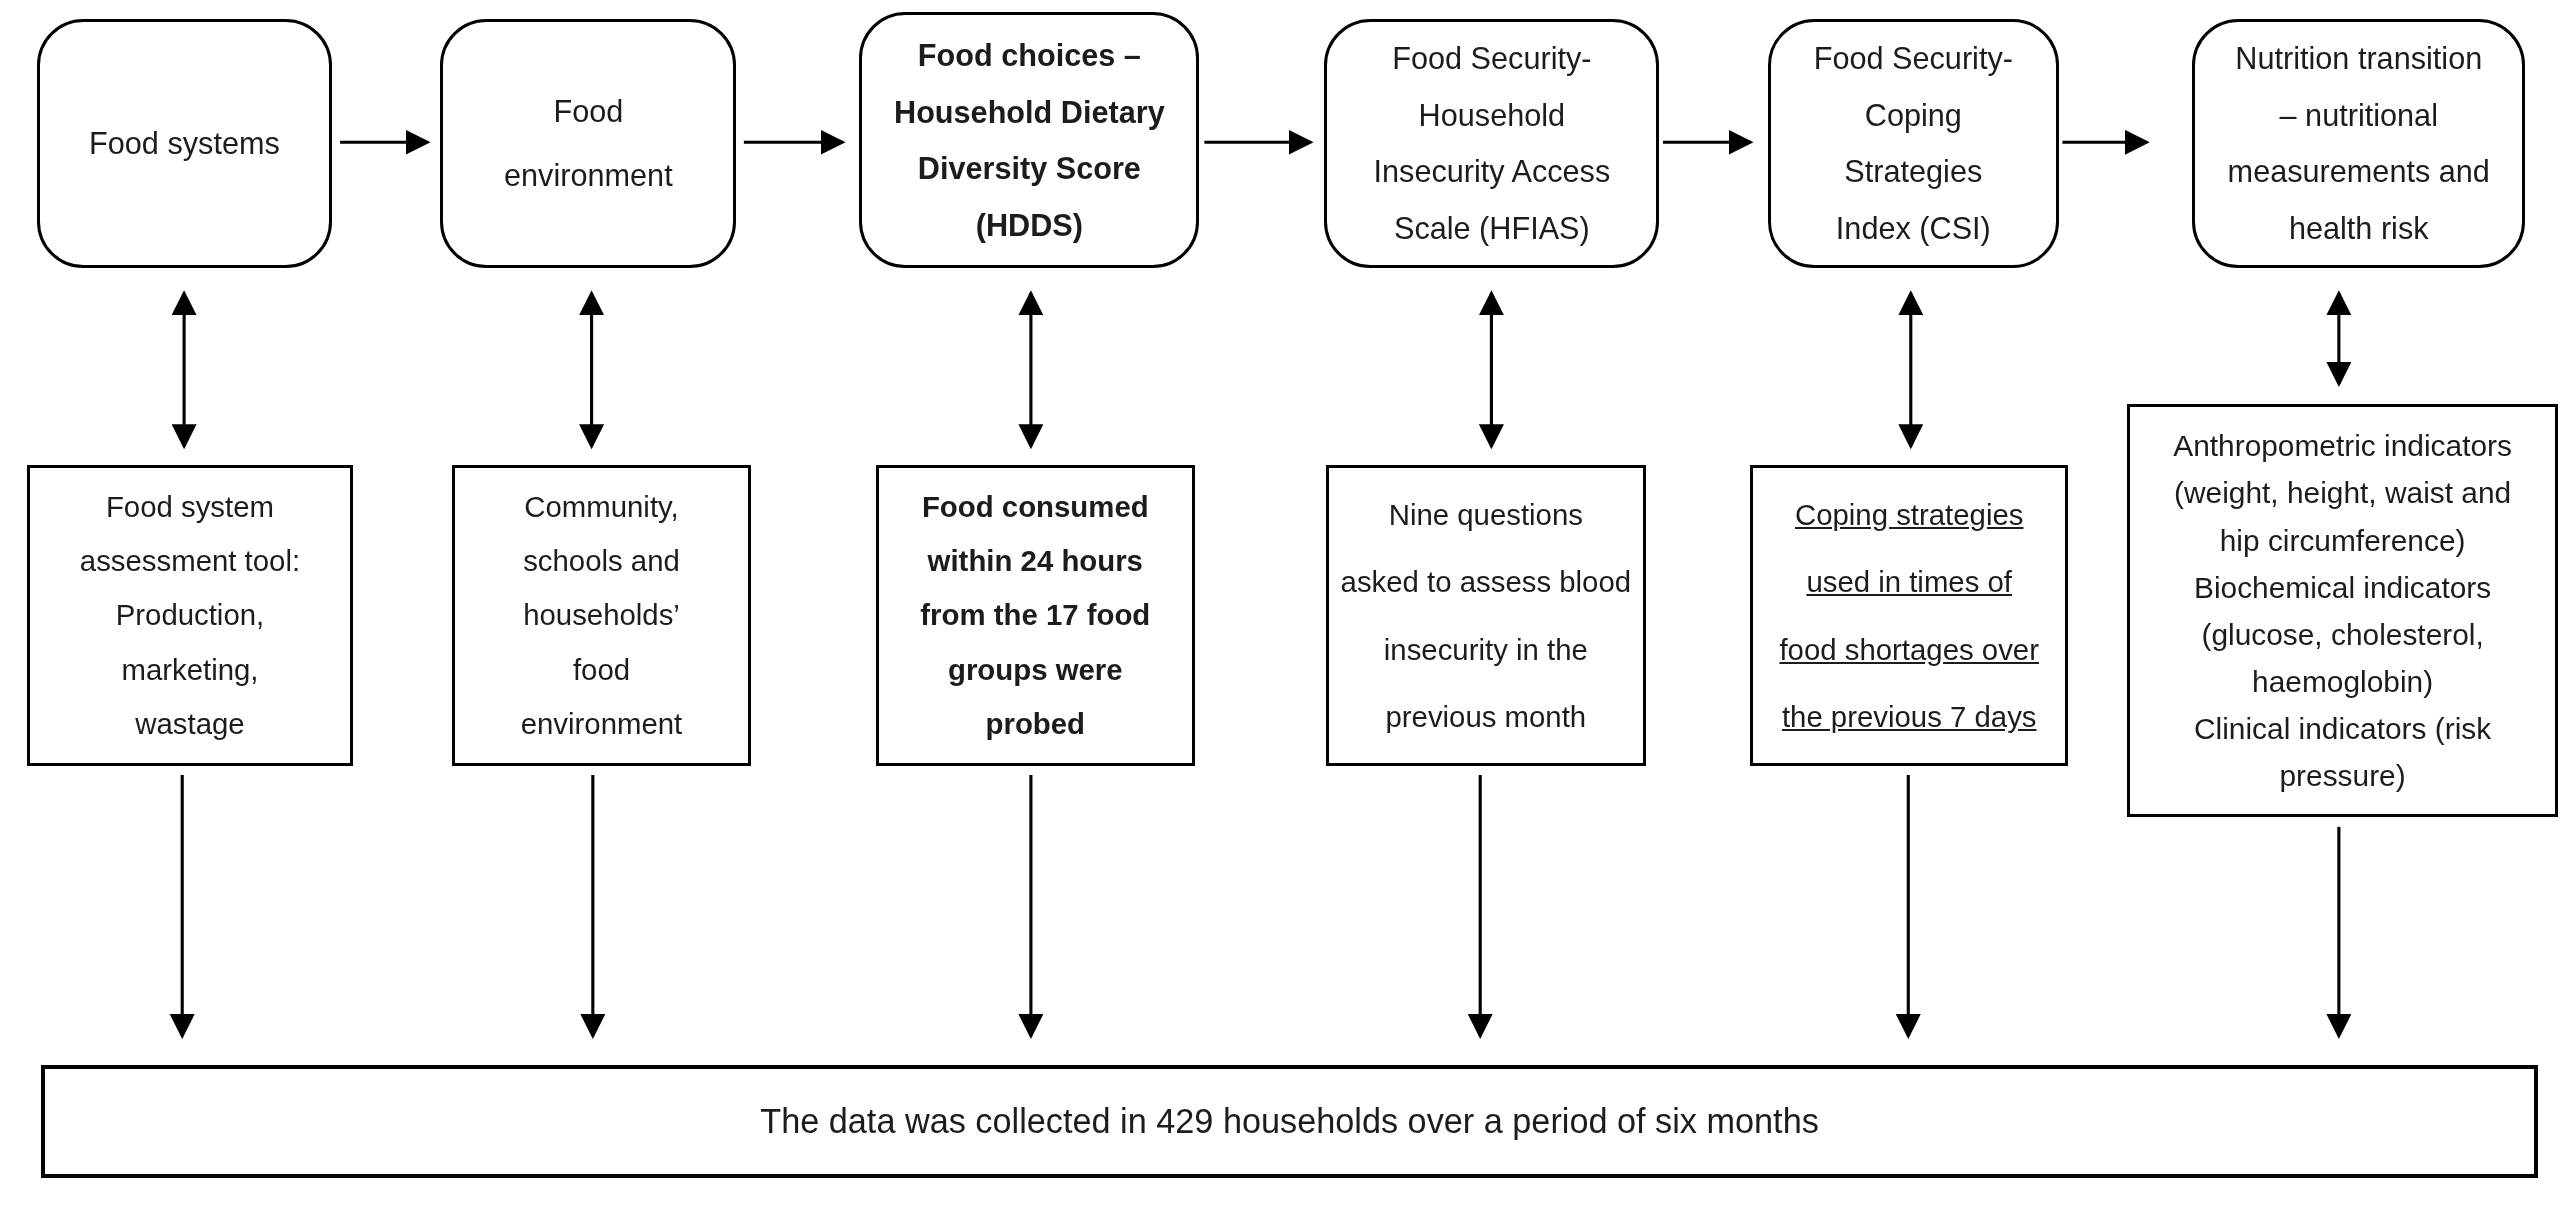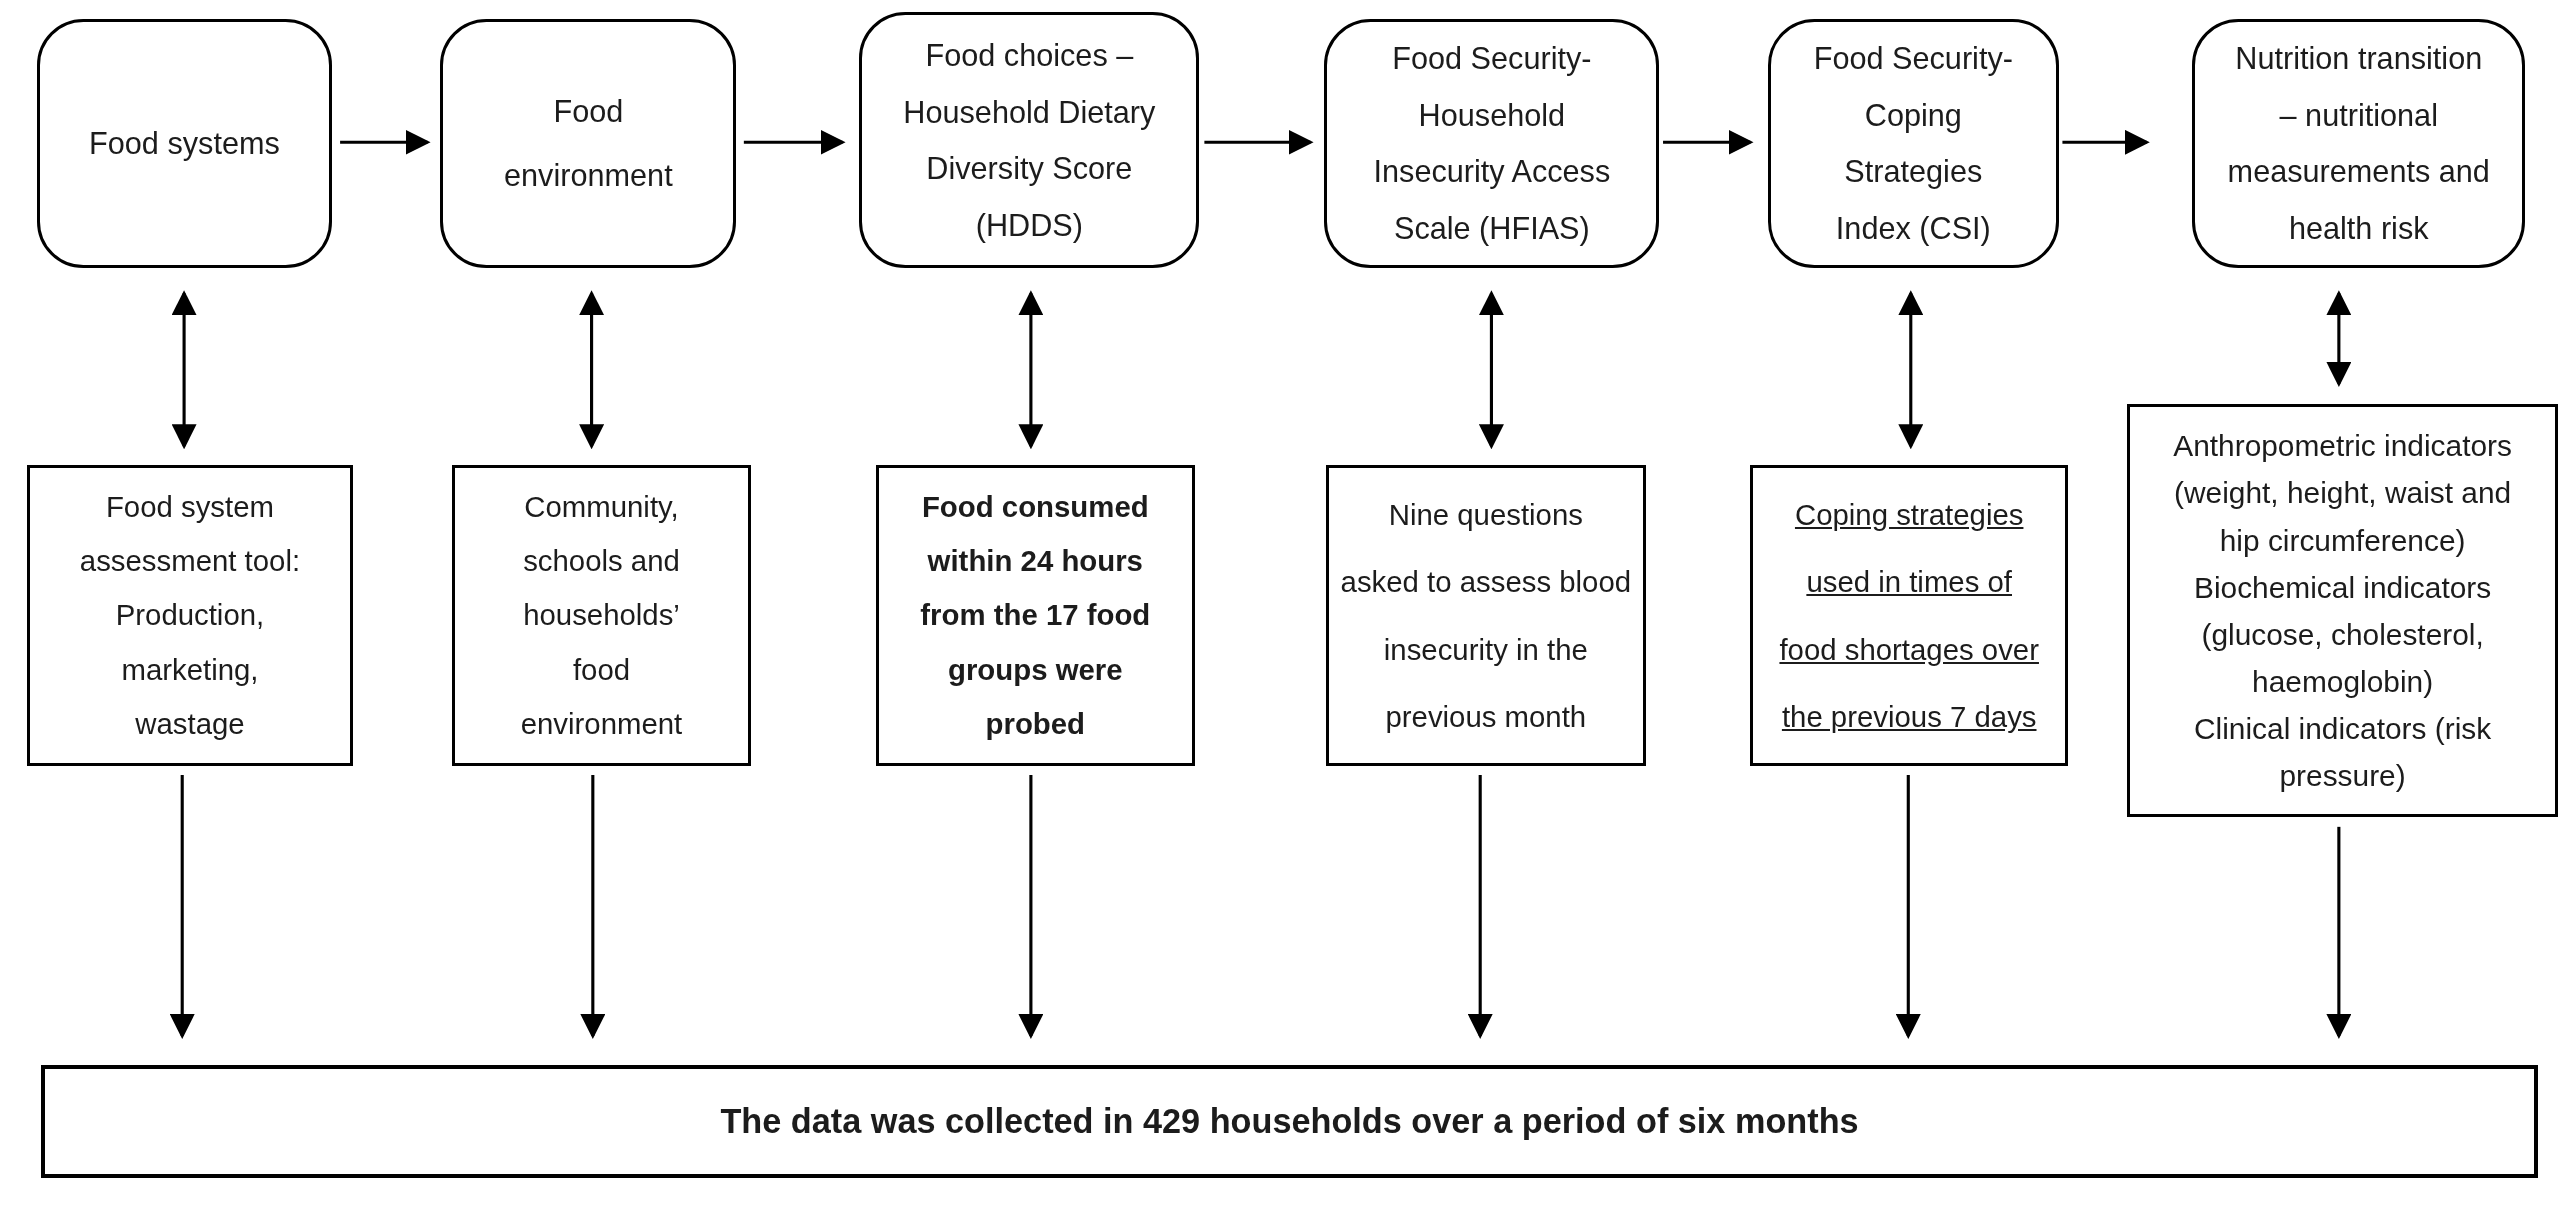--- a/index.html
+++ b/index.html
@@ -32,35 +32,35 @@
     white-space: pre-line;
     background: #ffffff;
     border: 0.121vw solid #000000;
   }
   .round { border-radius: 1.8vw; }
   .r2 { border-width: 0.145vw; }
 
   
   .b-fs {left:1.43%;  top:1.55%; width:11.46%; height:20.67%; font-size:1.19vw;}
   .b-fe {left:17.10%; top:1.55%; width:11.48%; height:20.67%; font-size:1.19vw; line-height:2.1;}
-  .b-fc {left:33.36%; top:1.03%; width:13.20%; height:21.20%; font-size:1.19vw; line-height:1.85;}
+  .b-fc {left:33.36%; top:1.03%; width:13.20%; height:21.20%; font-size:1.19vw; line-height:1.85;font-weight:bold;}
   .b-hf {left:51.41%; top:1.55%; width:13.01%; height:20.67%; font-size:1.19vw; line-height:1.85;}
   .b-cs {left:68.63%; top:1.55%; width:11.29%; height:20.67%; font-size:1.19vw; line-height:1.85;}
   .b-nt {left:84.01%; top:1.55%; width:12.94%; height:20.67%; font-size:1.19vw; line-height:1.85;margin-left:28px;}
 
   
   .m-fs {left:1.04%;  top:38.50%; width:12.67%; height:24.96%; font-size:1.14vw; line-height:1.85;}
   .m-ce {left:17.56%; top:38.50%; width:11.58%; height:24.96%; font-size:1.14vw; line-height:1.85;}
   .m-fc {left:33.99%; top:38.50%; width:12.40%; height:24.96%; font-size:1.14vw; line-height:1.85;font-weight:bold;}
   .m-nq {left:51.48%; top:38.50%; width:12.40%; height:24.96%; font-size:1.14vw; line-height:2.3;}
   .m-cs {left:67.95%; top:38.50%; width:12.33%; height:24.96%; font-size:1.14vw; line-height:2.3;text-decoration:underline;}
   .m-ai {left:82.56%; top:33.49%; width:16.76%; height:34.21%; font-size:1.16vw; line-height:1.58;}
 
   
-  .bar  {left:1.60%; top:88.17%; width:96.92%; height:9.41%; font-size:1.33vw; border-width:0.17vw;font-weight:bold;}
+  .bar  {left:1.60%; top:88.17%; width:96.92%; height:9.41%; font-size:1.33vw; border-width:0.17vw;}
 </style>
 </head>
 <body>
 
 <div class="canvas">
 
   <svg class="arrows" viewBox="0 0 4128 1935" preserveAspectRatio="none">
     <defs>
       <marker id="head" markerWidth="8" markerHeight="8" refX="7" refY="4" orient="auto-start-reverse" markerUnits="strokeWidth">
         <path d="M0,0 L8,4 L0,8 Z" fill="#000000"></path>

